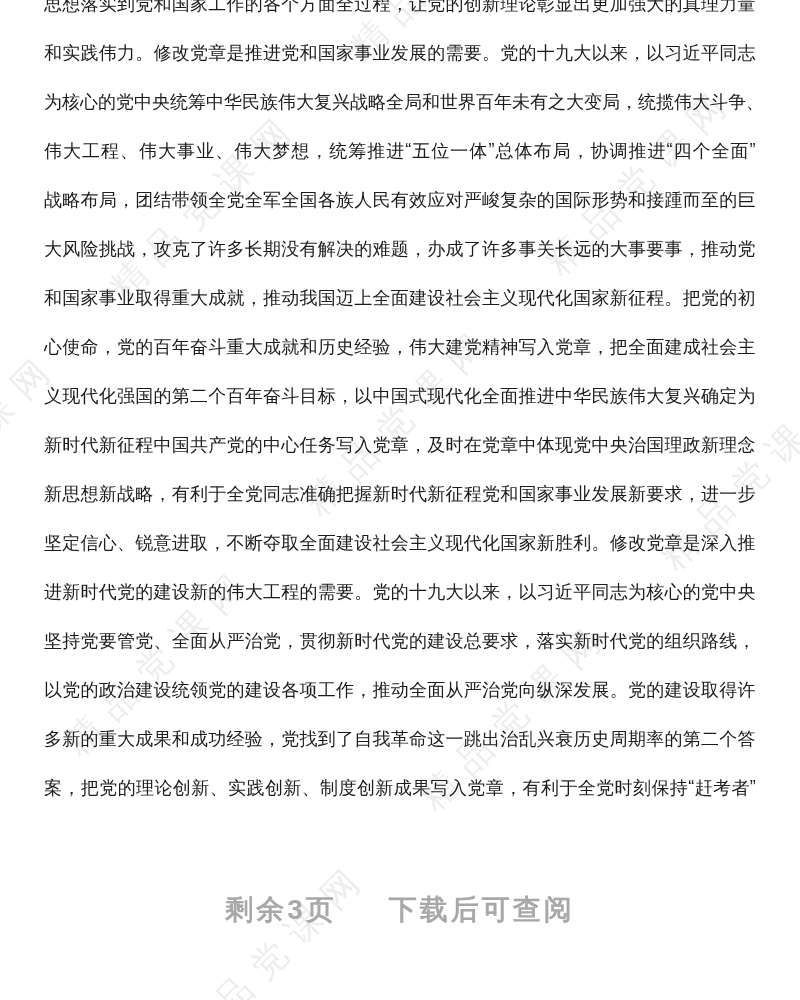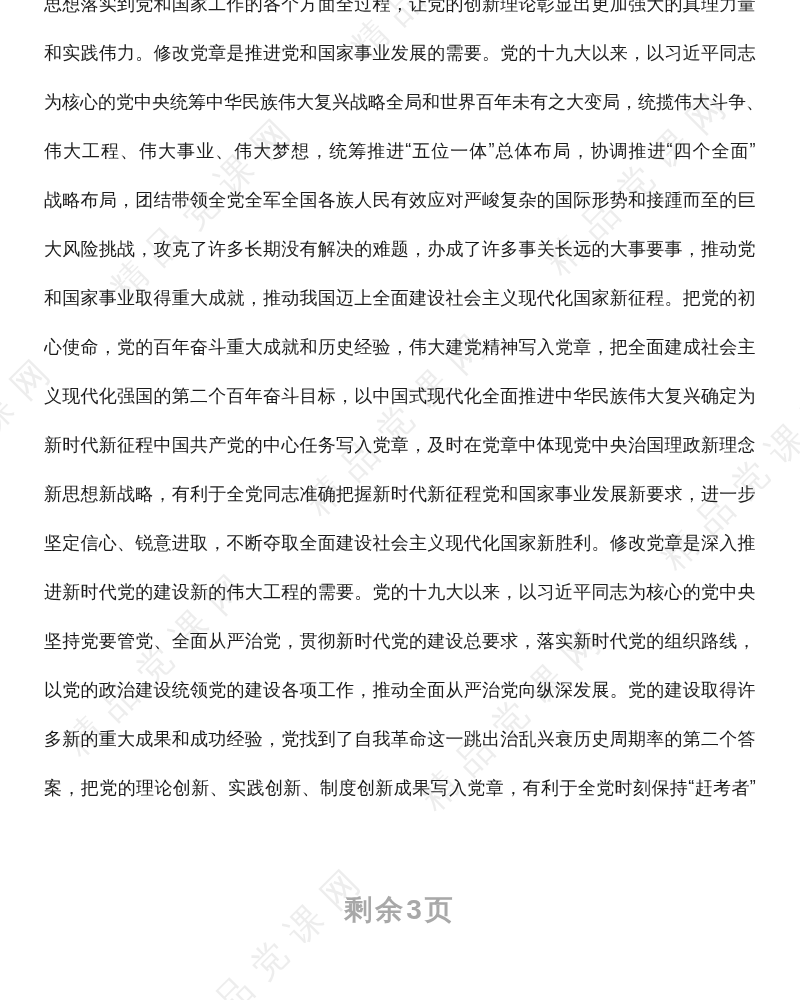--- a/index.html
+++ b/index.html
@@ -778,15 +778,16 @@
         <span>“</span>
         <span>赶</span>
         <span>考</span>
         <span>者</span>
         <span>”</span>
       </div>
     </div>
 
   <div class="footer">
     <span>剩余3页</span>
+    <span>下载后可查阅</span>
   </div>
 
 </div>
 
 </body></html>

